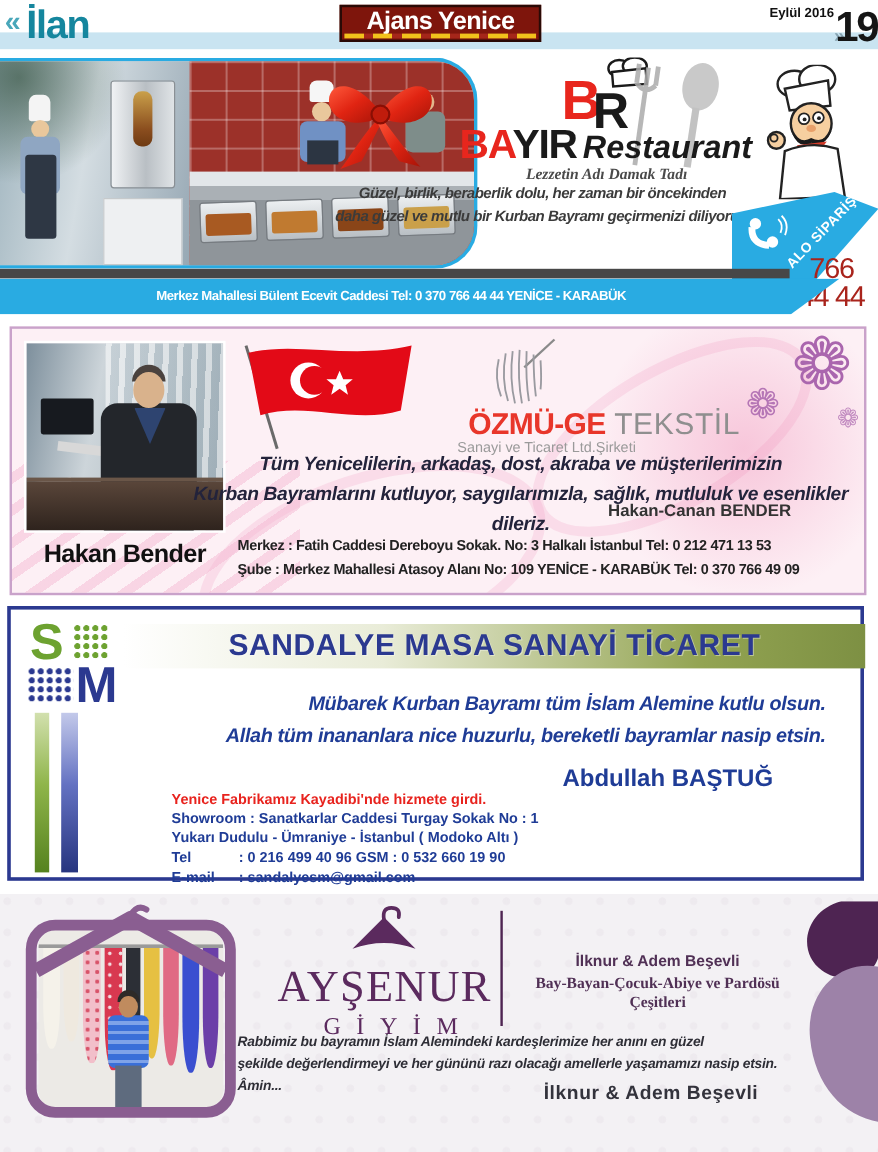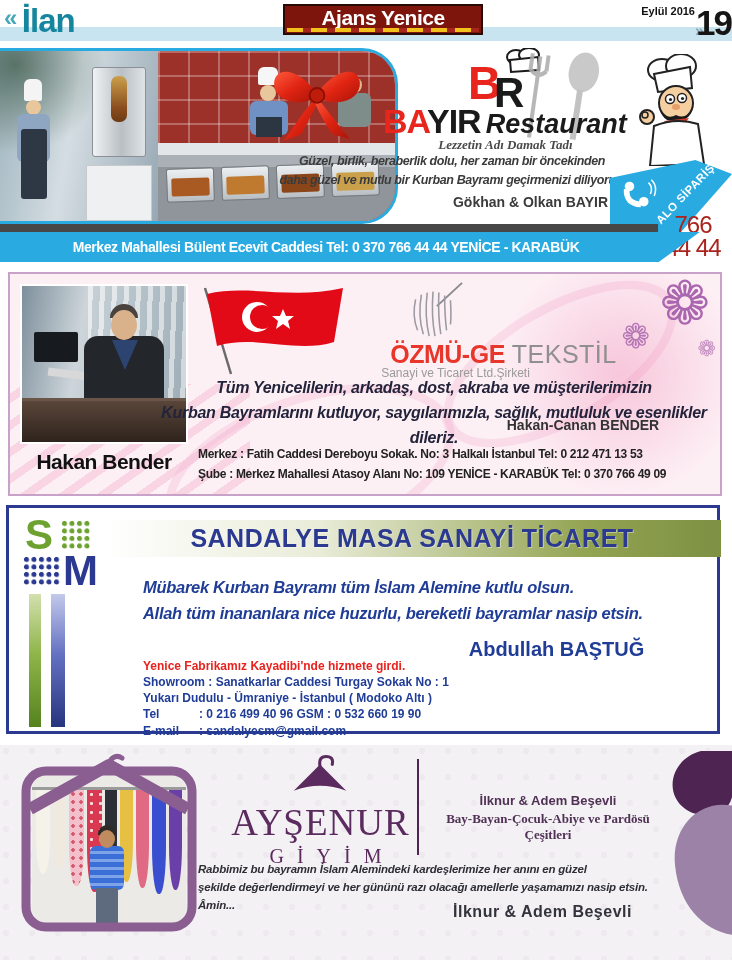--- a/index.html
+++ b/index.html
@@ -5,21 +5,21 @@
   html,body{margin:0;padding:0;background:#e9e9e9;}
   #page{position:relative;width:732px;height:960px;background:#fff;overflow:hidden;
         font-family:"Liberation Sans",sans-serif;margin:0 auto;}
   #page *{box-sizing:border-box;}
 
   
   .hdr-bar{position:absolute;top:27px;left:0;width:732px;height:14px;background:#c9e4f1;}
   .ilan{position:absolute;top:2px;left:4px;color:#15869e;font-weight:bold;}
   .ilan .chev{font-size:24px;color:#49a7ba;vertical-align:6px;}
   .ilan .txt{font-size:33px;letter-spacing:-1px;}
-  .ajans{position:absolute;top:4px;left:283px;width:200px;height:31px;background:#7e150c;
+  .ajans{position:absolute;top:4px;left:283px;width:168px;height:31px;background:#7e150c;
          border:2px solid #2a0a06;text-align:center;}
   .ajans .t{color:#fff;font-size:21px;font-weight:bold;line-height:23px;letter-spacing:-0.5px;}
   .ajans .strip{position:absolute;bottom:1px;left:2px;right:2px;height:4px;
          background:repeating-linear-gradient(90deg,#f2c11c 0 16px,#a5261a 16px 24px);}
   .hdr-date{position:absolute;top:5px;right:37px;font-size:11px;font-weight:bold;color:#111;}
   .hdr-chev{position:absolute;top:22px;right:28px;font-size:16px;font-weight:bold;color:#87a4b2;}
   .hdr-page{position:absolute;top:3px;right:1px;font-size:35px;font-weight:bold;color:#151515;letter-spacing:-2px;}
 
   
   .ad1{position:absolute;top:48px;left:0;width:732px;height:214px;}
@@ -79,21 +79,21 @@
   .ad1-tri{position:absolute;left:610px;top:112px;width:122px;height:100px;background:#29abe2;
            clip-path:polygon(0 18%,70% 0,100% 14%,38% 100%,0 100%);}
   .tri-phone{position:absolute;left:10px;top:16px;width:38px;height:38px;}
   .tri-alo{position:absolute;left:48px;top:56px;transform:rotate(-46deg);transform-origin:left center;
            color:#fff;font-weight:bold;font-size:11.5px;letter-spacing:0.5px;white-space:nowrap;}
   .ad1-phone{position:absolute;right:4px;top:166px;width:70px;text-align:center;color:#a9241c;
              font-weight:normal;font-size:24px;line-height:0.95;letter-spacing:-1px;}
   .ad1-darkbar{position:absolute;left:0;top:176px;width:658px;height:8px;background:#474747;}
   .ad1-bluebar{position:absolute;left:0;top:184px;width:732px;height:30px;background:#29abe2;
                clip-path:polygon(0 0,95.6% 0,90% 100%,0 100%);color:#fff;font-weight:bold;
-               font-size:14px;letter-spacing:-0.4px;line-height:30px;text-align:center;
+               font-size:11px;letter-spacing:-0.4px;line-height:30px;text-align:center;
                padding-right:95px;padding-left:15px;white-space:nowrap;}
 
   
   .ad2{position:absolute;top:272px;left:8px;width:714px;height:224px;border:2px solid #c9a2ca;
        background:#fdf0f5;overflow:hidden;}
   .swirl{position:absolute;border:9px solid rgba(240,150,190,.22);border-radius:50%;}
   .sw1{width:300px;height:150px;left:150px;top:120px;transform:rotate(-18deg);}
   .sw2{width:260px;height:120px;left:420px;top:30px;transform:rotate(-30deg);}
   .ad2-blob{position:absolute;right:-40px;top:-30px;width:280px;height:260px;
             background:radial-gradient(circle,rgba(238,130,175,.38),transparent 65%);}
@@ -144,21 +144,21 @@
   .bar-g{position:absolute;left:20px;top:86px;width:12px;height:133px;
          background:linear-gradient(180deg,#d2e0ae,#8fb54a 45%,#55821f);}
   .bar-b{position:absolute;left:42px;top:86px;width:14px;height:133px;
          background:linear-gradient(180deg,#c3c9ea,#6472c2 45%,#27357f);}
   .ad3-banner{position:absolute;left:94px;top:12px;width:618px;height:37px;
       background:linear-gradient(90deg,#ffffff 0%,#e9ecd8 35%,#93a452 78%,#7d9043 100%);
       display:flex;align-items:center;justify-content:center;}
   .ad3-title{color:#2b3990;font-size:25px;font-weight:bold;letter-spacing:0.5px;white-space:nowrap;
              text-shadow:1px 1px 0 rgba(255,255,255,.4);}
   .ad3-msg{position:absolute;left:134px;top:66px;width:545px;font-style:italic;font-weight:bold;
-           font-size:16.5px;letter-spacing:-0.3px;color:#1f3c96;line-height:1.6;}
+           font-size:16.5px;letter-spacing:-0.3px;color:#1f3c96;line-height:1.6;text-align:right;}
   .ad3-sign{position:absolute;left:450px;top:130px;width:195px;text-align:center;font-weight:bold;
             font-size:20px;color:#1f3c96;}
   .ad3-notice{position:absolute;left:134px;top:151px;font-weight:bold;font-size:12px;color:#e8231e;}
   .ad3-contact{position:absolute;left:134px;top:166px;font-weight:bold;font-size:12px;color:#1f3c96;line-height:1.35;}
   .ad3-contact .lbl{display:inline-block;width:56px;}
 
   
   .ad4{position:absolute;top:745px;left:0;width:732px;height:243px;background:#f3f1f4;
        background-image:radial-gradient(circle at 6px 6px,rgba(90,40,90,.035) 3px,transparent 3.5px);
        background-size:26px 26px;overflow:hidden;}
@@ -300,21 +300,20 @@
 
     <div class="ad1-brand">
       <span class="ba">BA</span><span class="yir">YIR</span><span class="rest">Restaurant</span>
     </div>
     <div class="ad1-tagline">Lezzetin Adı Damak Tadı</div>
 
     <div class="ad1-msg">
       <div>Güzel, birlik, beraberlik dolu, her zaman bir öncekinden</div>
       <div>daha güzel ve mutlu bir Kurban Bayramı geçirmenizi diliyoruz.</div>
     </div>
-    <div class="ad1-sign">Gökhan &amp; Olkan BAYIR</div>
 
     <svg class="ad1-chef" viewBox="0 0 100 112">
       <ellipse cx="38" cy="16" rx="14" ry="11" fill="#fff" stroke="#222" stroke-width="2"></ellipse>
       <ellipse cx="57" cy="12" rx="15" ry="12" fill="#fff" stroke="#222" stroke-width="2"></ellipse>
       <path d="M30,20 L66,13 L68,34 L34,38 Z" fill="#fff" stroke="#222" stroke-width="2"></path>
       <circle cx="52" cy="49" r="17" fill="#f6cfa0" stroke="#222" stroke-width="2"></circle>
       <circle cx="46" cy="45" r="4.5" fill="#fff" stroke="#222" stroke-width="1.5"></circle>
       <circle cx="58" cy="44" r="4.5" fill="#fff" stroke="#222" stroke-width="1.5"></circle>
       <circle cx="46.5" cy="45.5" r="1.6" fill="#222"></circle>
         <circle cx="58.5" cy="44.5" r="1.6" fill="#222"></circle>

